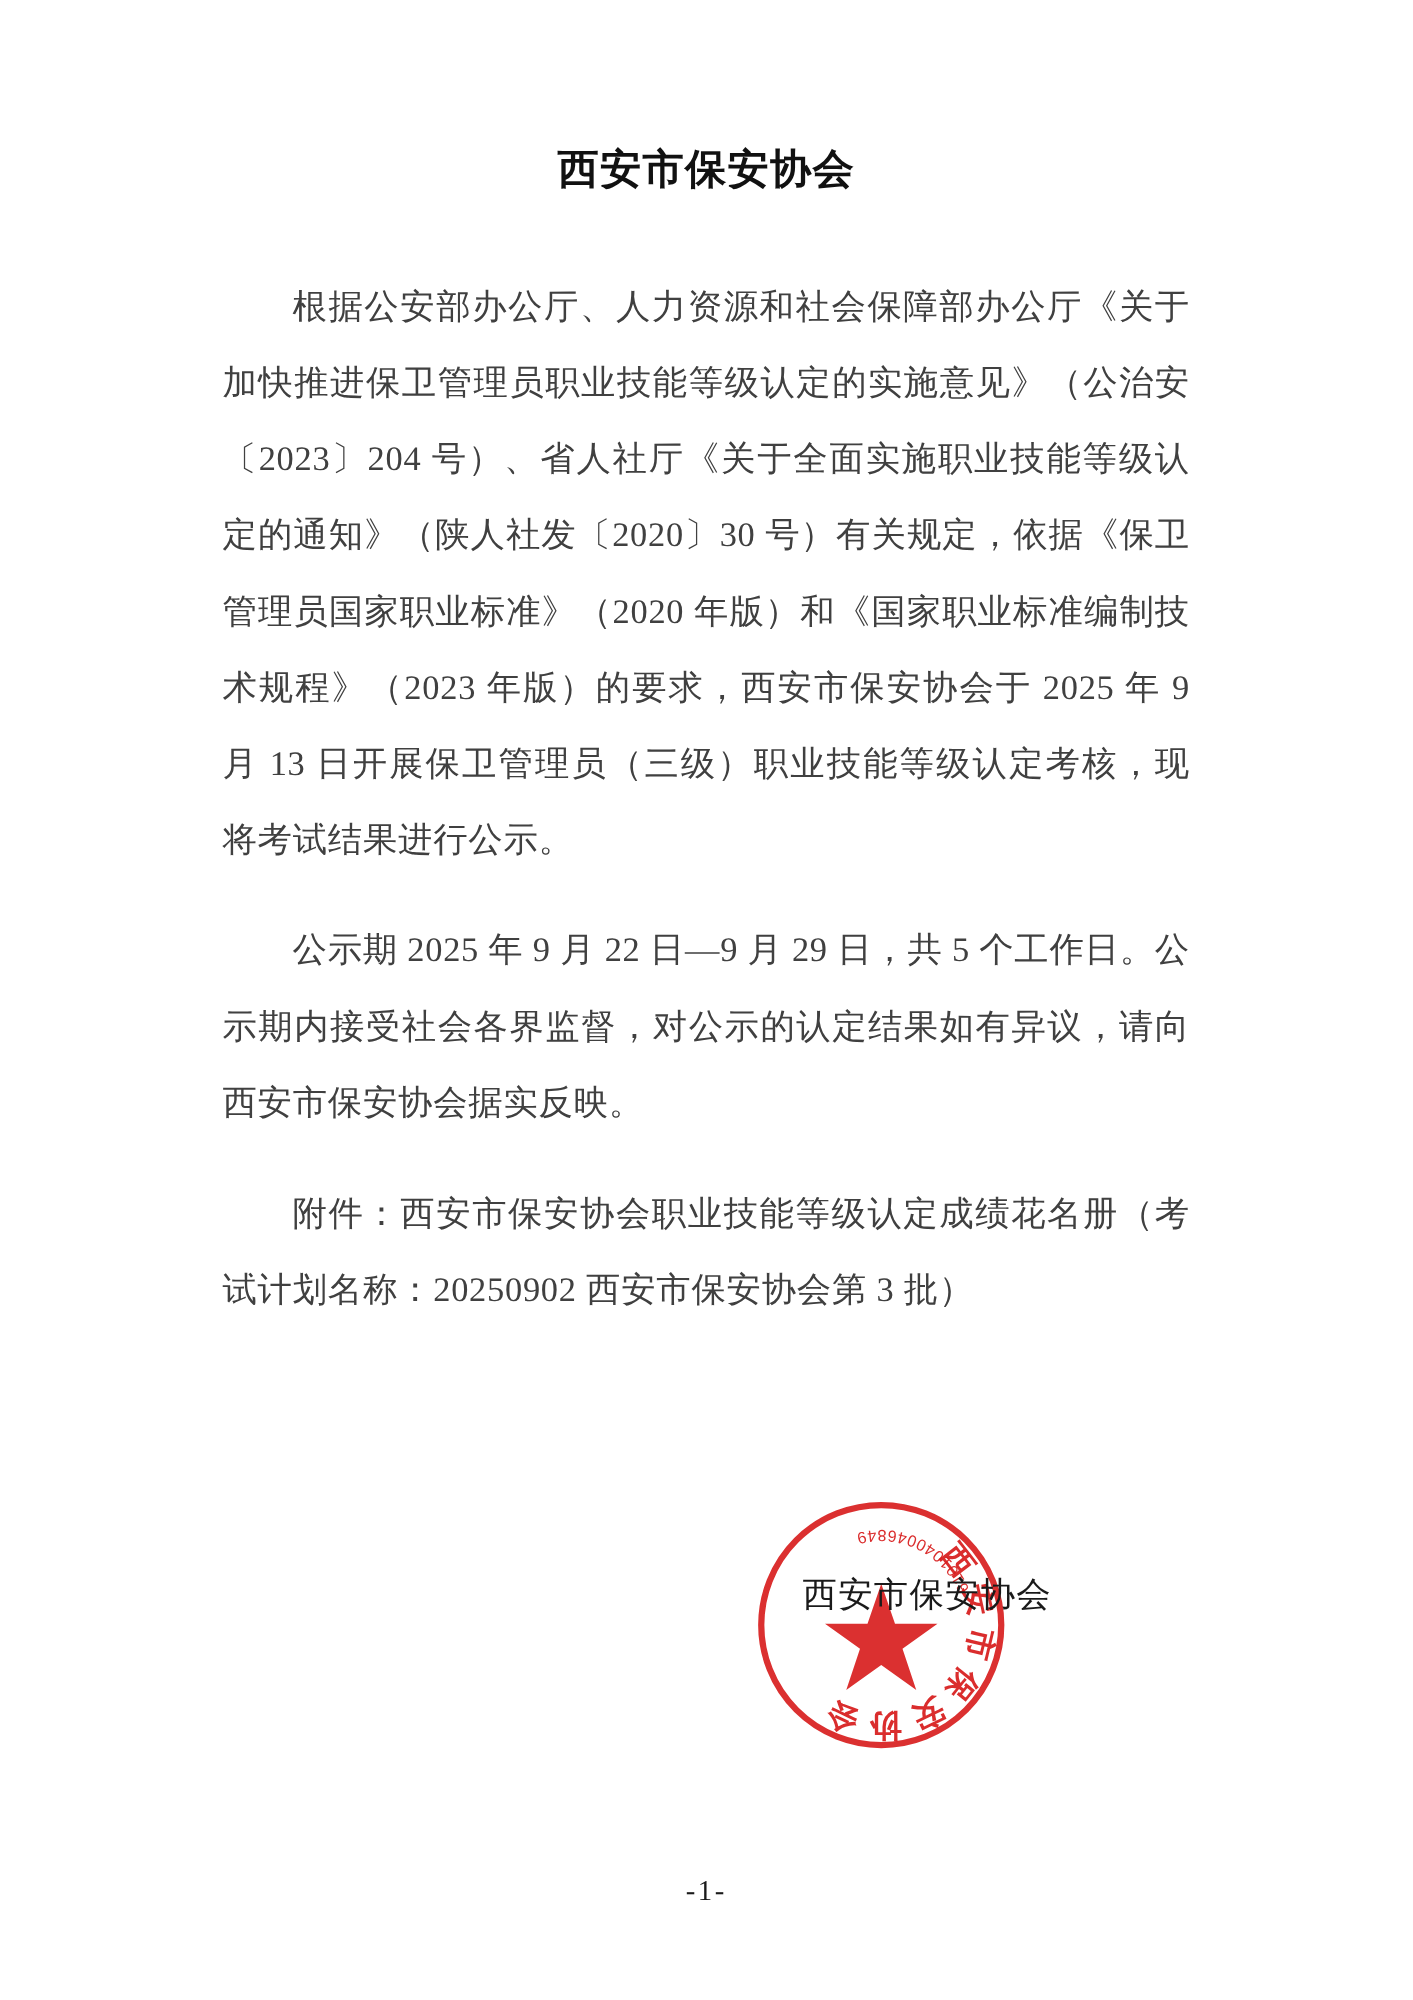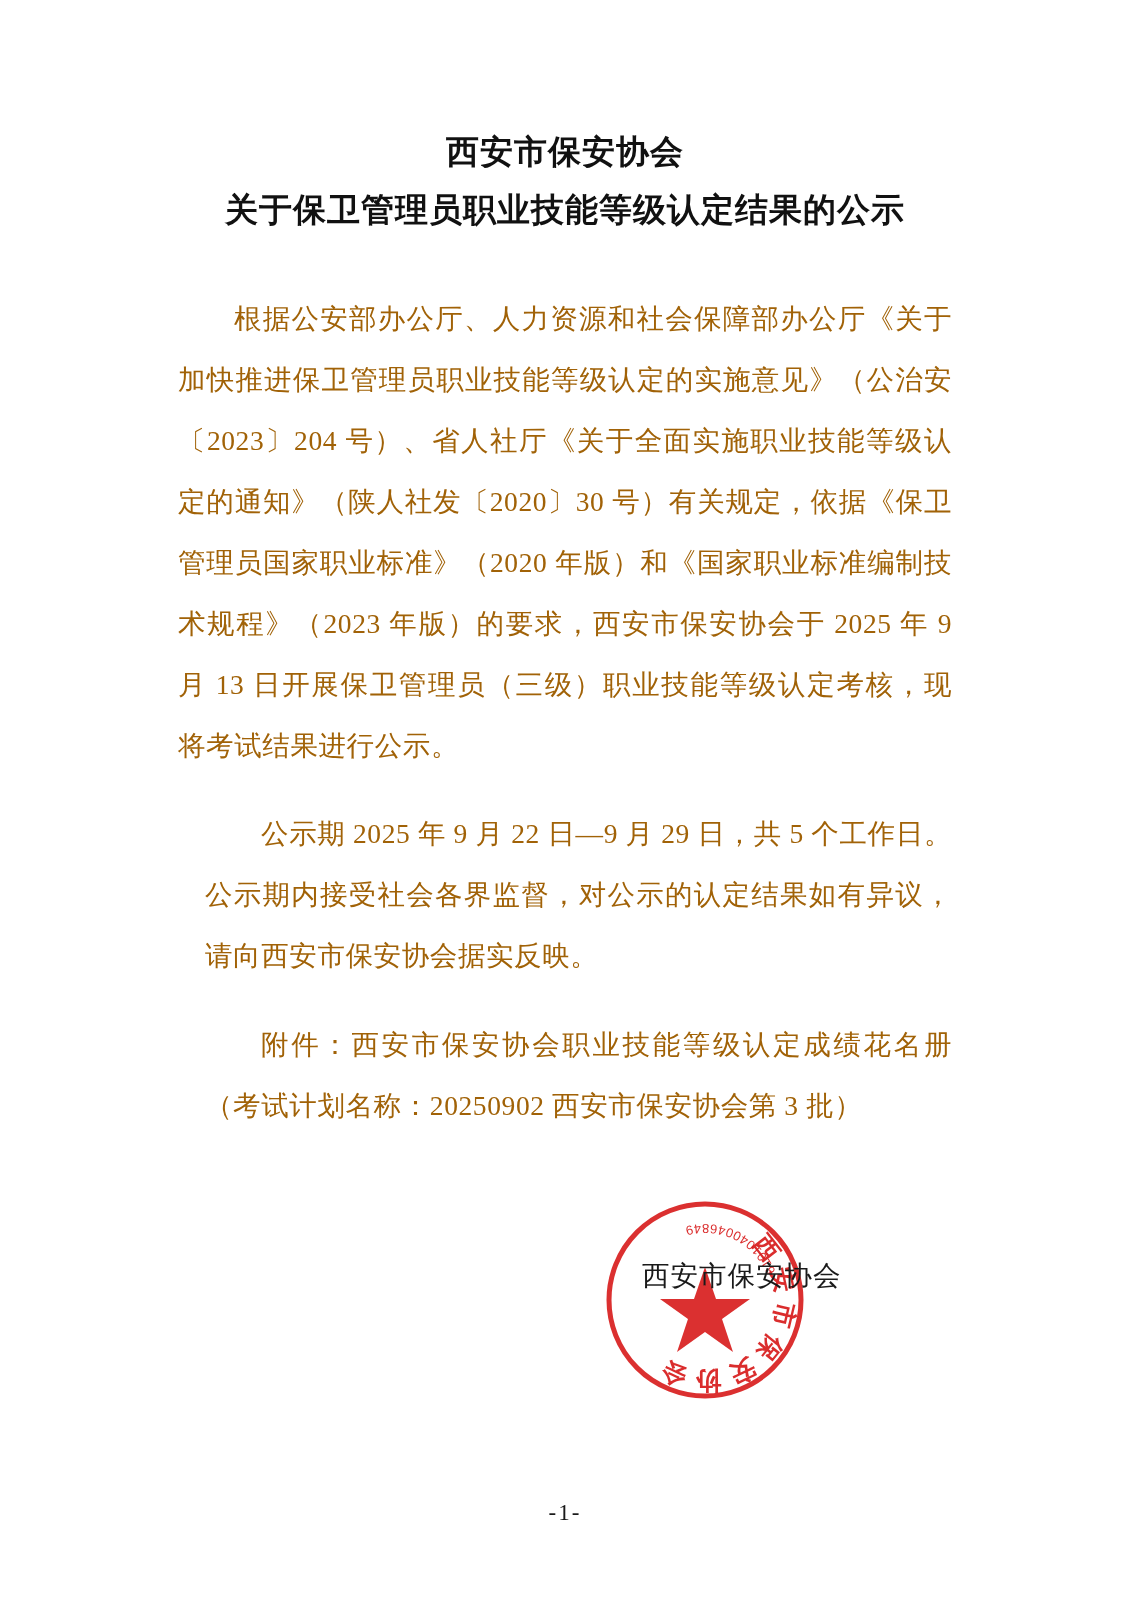--- a/index.html
+++ b/index.html
@@ -13,21 +13,21 @@
     position: relative;
     font-family: "Liberation Serif", "DejaVu Serif", serif;
     color: #000000;
     overflow: hidden;
   }
   .page {
     position: relative;
     width: 1130px;
     height: 1600px;
     box-sizing: border-box;
-    padding: 16px 178px;
+    padding: 0 178px;
   }
   .title-block {
     padding-top: 108px;
     text-align: center;
   }
   .title-line {
     font-size: 33px;
     font-weight: bold;
     letter-spacing: 1px;
     line-height: 1.75;
@@ -36,25 +36,24 @@
   .body-block {
     margin-top: 48px;
   }
   .para {
     font-size: 27.5px;
     line-height: 61px;
     text-align: justify;
     text-align-last: left;
     text-indent: 56px;
     letter-spacing: 0.6px;
-    color: #a16207;
+    color: #404040;
   }
   .para + .para {
     margin-top: 0px;
-    margin-left: 27px;
   }
   .seal-area {
     position: absolute;
     left: 0;
     top: 1185px;
     width: 1130px;
     height: 260px;
   }
   .signature {
     position: absolute;
@@ -90,21 +89,20 @@
     letter-spacing: 2px;
   }
 </style>
 </head>
 <body>
 
 <div class="page">
 
   <div class="title-block">
     <div class="title-line">西安市保安协会</div>
-    <div class="title-line">关于保卫管理员职业技能等级认定结果的公示</div>
   </div>
 
   <div class="body-block">
     <p class="para">根据公安部办公厅、人力资源和社会保障部办公厅《关于加快推进保卫管理员职业技能等级认定的实施意见》（公治安〔2023〕204 号）、省人社厅《关于全面实施职业技能等级认定的通知》（陕人社发〔2020〕30 号）有关规定，依据《保卫管理员国家职业标准》（2020 年版）和《国家职业标准编制技术规程》（2023 年版）的要求，西安市保安协会于 2025 年 9 月 13 日开展保卫管理员（三级）职业技能等级认定考核，现将考试结果进行公示。</p>
     <p class="para">公示期 2025 年 9 月 22 日—9 月 29 日，共 5 个工作日。公示期内接受社会各界监督，对公示的认定结果如有异议，请向西安市保安协会据实反映。</p>
     <p class="para">附件：西安市保安协会职业技能等级认定成绩花名册（考试计划名称：20250902 西安市保安协会第 3 批）</p>
   </div>
 
   <div class="seal-area">
 

